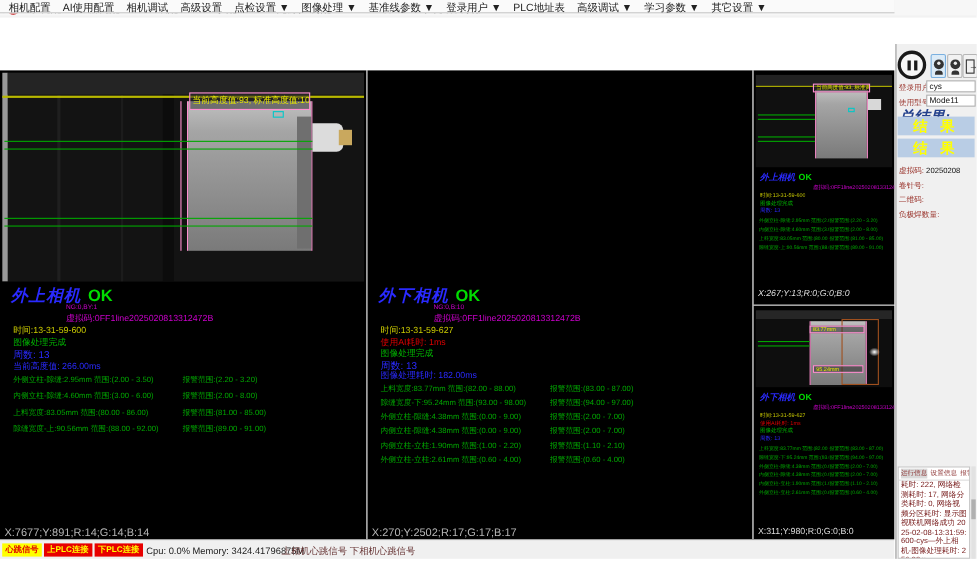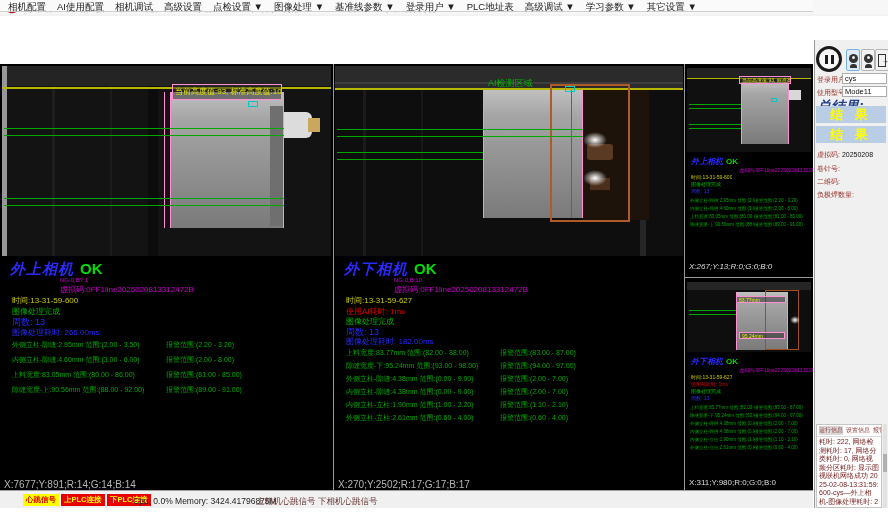--- a/index.html
+++ b/index.html
@@ -73,21 +73,21 @@
   .info-box { position:absolute; left:1px; top:384px; width:66px; height:84px; background:#fff; border:1px solid #c5c5c5; overflow:hidden; }
   .info-tabs { display:flex; gap:3px; padding:1px 2px; border-bottom:1px solid #ddd; }
   .info-tab { font-size:6px; color:#8b3030; white-space:nowrap; }
   .info-tab:first-child { background:#d9d9d9; }
   .info-body { font-size:7px; line-height:8.5px; color:#7a2020; padding:1px 2px; word-break:break-all; }
   .vscroll { position:absolute; left:68px; top:384px; width:4px; height:84px; background:#e2e2e2; }
   .vthumb { position:absolute; left:0; top:30px; width:4px; height:18px; background:#b0b0b0; }
 
   
   .statusbar { left:0; top:490px; width:813px; height:18px; background:#f0f0f0; border-top:1px solid #a0a0a0; }
-  .badge { position:absolute; top:3px; font-size:7.5px; font-weight:bold; padding:1px 3px; white-space:nowrap;margin-left:21px; }
+  .badge { position:absolute; top:3px; font-size:7.5px; font-weight:bold; padding:1px 3px; white-space:nowrap; }
   .badge-y { background:#ffff00; color:#e00000; }
   .badge-r { background:#e80000; color:#ffff00; }
   .sb-text { position:absolute; top:5px; font-size:8.5px; color:#222; white-space:nowrap; }
   .sb-dim { color:#663333; }
   .divider { background:#9a9a9a; }
   .logo-svg { position:absolute; left:4px; top:-1px; }
 </style>
 </head>
 <body>
 
@@ -159,21 +159,21 @@
       <div class="cyan-tag" style="left:246px;top:35px;width:10px;height:6px;"></div>
     </div>
     <div class="abs cam-title" style="left:10px;top:196px;">
       <span>外上相机</span><span class="ok">OK</span>
     </div>
     <div class="abs info-line t-mag" style="left:12px;top:213px;font-size:6px;">NG:0,BY:1</div>
     <div class="abs info-line t-mag" style="left:12px;top:220px;">虚拟码:0FF1line2025020813312472B</div>
     <div class="abs info-line t-yel" style="left:12px;top:231px;">时间:13-31-59-600</div>
     <div class="abs info-line t-green" style="left:12px;top:242px;">图像处理完成</div>
     <div class="abs info-line t-blue" style="left:12px;top:252px;font-size:9px;">周数: 13</div>
-    <div class="abs info-line t-blue" style="left:12px;top:263px;">图像处理耗时: 266.00ms</div>
+    <div class="abs info-line t-blue" style="left:12px;top:263px;">当前高度值: 266.00ms</div>
     <div class="abs rows-l" style="left:12px;top:276px;width:318px;">
         <div class="mrow">
         <span class="rm">外侧立柱-隙缝:2.95mm 范围:(2.00 - 3.50)</span>
         <span class="ra">报警范围:(2.20 - 3.20)</span>
       </div>
         <div class="mrow">
         <span class="rm">内侧立柱-隙缝:4.60mm 范围:(3.00 - 6.00)</span>
         <span class="ra">报警范围:(2.00 - 8.00)</span>
       </div>
         <div class="mrow">
@@ -182,42 +182,20 @@
       </div>
         <div class="mrow">
         <span class="rm">隙缝宽度-上:90.56mm 范围:(88.00 - 92.00)</span>
         <span class="ra">报警范围:(89.00 - 91.00)</span>
       </div>
       </div>
     <div class="abs coord" style="left:4px;top:415px;">X:7677;Y:891;R:14;G:14;B:14</div>
   </div>
 
   <div class="abs panel" style="left:334px;top:64px;width:350px;height:426px;">
-    <div class="img-area" style="left:1px;top:2px;width:348px;height:190px;background:#0e0e0e;">
-      <div class="abs" style="left:0;top:0;width:348px;height:22px;background:#2b2b2b;"></div>
-      <div class="abs" style="left:0;top:16px;width:348px;height:2px;background:#3e3e3e;"></div>
-      <div class="yline" style="left:0;top:22px;width:348px;"></div>
-      <div class="abs" style="left:28px;top:24px;width:3px;height:166px;background:#1b1b1b;"></div>
-      <div class="abs" style="left:86px;top:24px;width:2px;height:166px;background:#181818;"></div>
-      <div class="abs" style="left:305px;top:24px;width:6px;height:166px;background:#262626;"></div>
-      <div class="product" style="left:148px;top:24px;width:100px;height:128px;"></div>
-      <div class="abs" style="left:248px;top:24px;width:66px;height:130px;background:#1d130b;"></div>
-      <div class="abs" style="left:252px;top:78px;width:26px;height:16px;background:#5a3a22;border-radius:3px;"></div>
-      <div class="abs" style="left:255px;top:112px;width:20px;height:12px;background:#4a2f1c;"></div>
-      <div class="glare" style="left:248px;top:66px;width:24px;height:16px;"></div>
-      <div class="glare" style="left:248px;top:104px;width:24px;height:16px;"></div>
-      <div class="abs" style="left:215px;top:18px;width:80px;height:138px;border:2px solid #b05a28;"></div>
-      <div class="gline" style="left:2px;top:63px;width:246px;"></div>
-      <div class="gline" style="left:2px;top:70px;width:246px;"></div>
-      <div class="gline" style="left:2px;top:86px;width:146px;"></div>
-      <div class="gline" style="left:2px;top:93px;width:146px;"></div>
-      <div class="gvline" style="left:236px;top:24px;height:128px;"></div>
-      <div class="abs t-green" style="left:153px;top:11px;font-size:9px;">AI检测区域</div>
-      <div class="cyan-tag" style="left:230px;top:20px;width:10px;height:6px;"></div>
-    </div>
     <div class="abs cam-title" style="left:10px;top:196px;">
       <span>外下相机</span><span class="ok">OK</span>
     </div>
     <div class="abs info-line t-mag" style="left:12px;top:213px;font-size:6px;">NG:0,B:10</div>
     <div class="abs info-line t-mag" style="left:12px;top:220px;">虚拟码:0FF1line2025020813312472B</div>
     <div class="abs info-line t-yel" style="left:12px;top:231px;">时间:13-31-59-627</div>
     <div class="abs info-line t-red" style="left:12px;top:242px;">使用AI耗时: 1ms</div>
     <div class="abs info-line t-green" style="left:12px;top:252px;">图像处理完成</div>
     <div class="abs info-line t-blue" style="left:12px;top:262px;font-size:9px;">周数: 13</div>
     <div class="abs info-line t-blue" style="left:12px;top:272px;">图像处理耗时: 182.00ms</div>

